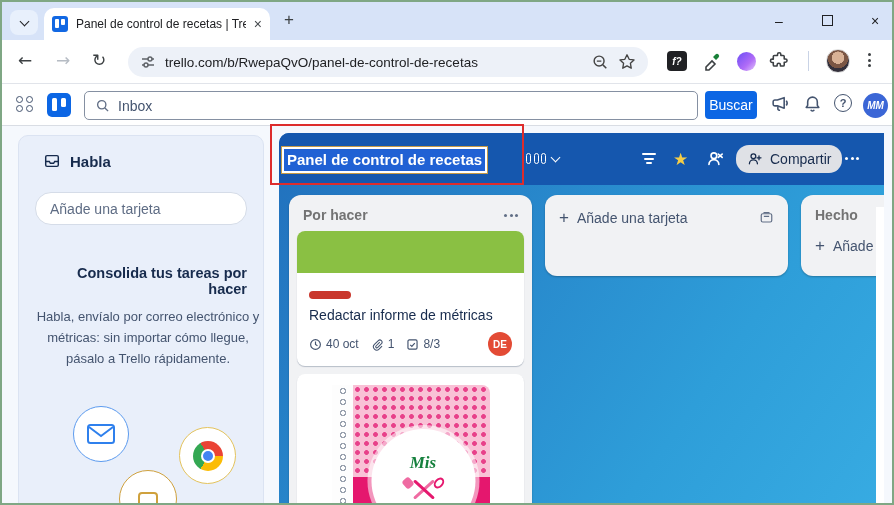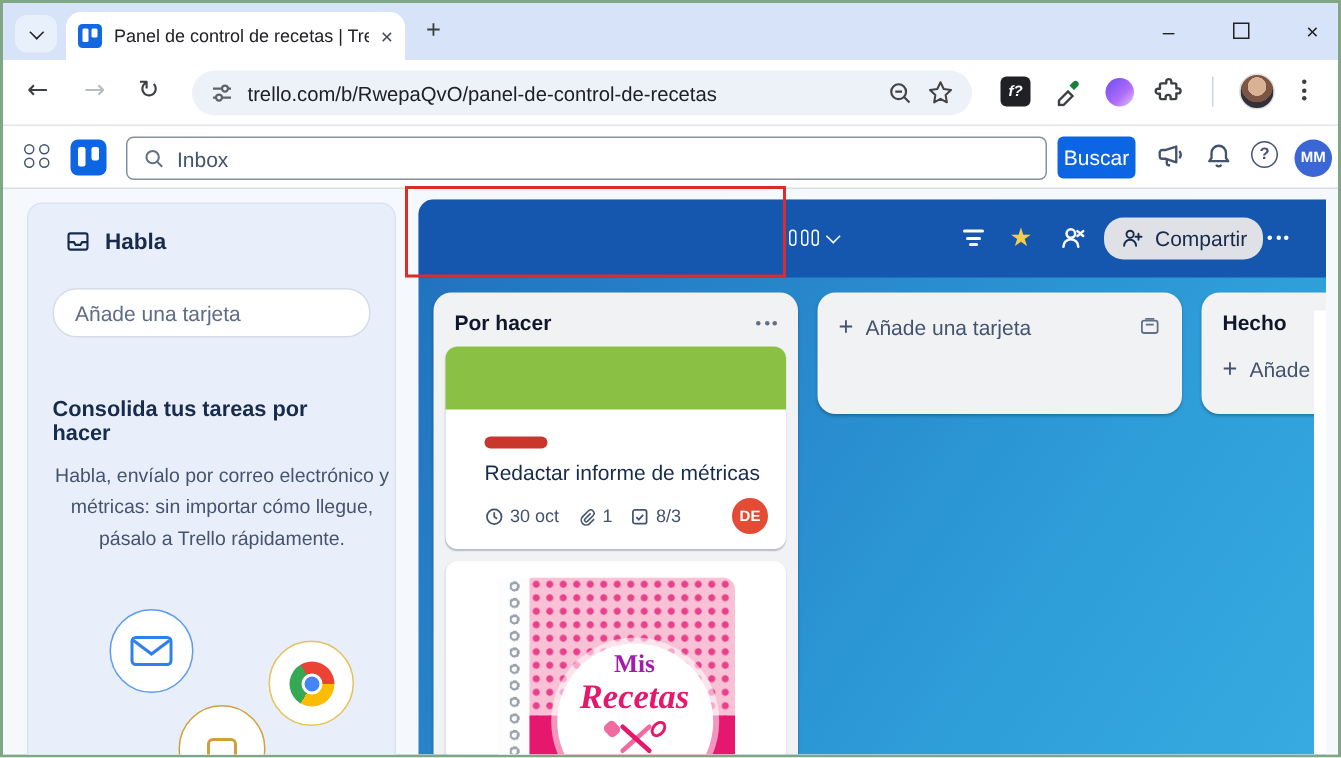--- a/index.html
+++ b/index.html
@@ -54,34 +54,34 @@
   .tlogo i { position:absolute; top:5px; width:5px; background:#fff; border-radius:1.5px; }
   .tlogo i.b1 { left:5px; height:13px; } .tlogo i.b2 { left:14px; height:9px; }
   .tsearch { position:absolute; left:82px; top:7px; width:614px; height:29px; border:1px solid #8590a2;
              border-radius:5px; display:flex; align-items:center; padding:0 10px; gap:8px; }
   .tsearch span { font-size:14px; color:#44546f; }
   .crear { position:absolute; left:703px; top:7px; width:52px; height:28px; background:#0c66e4; color:#fff;
            font-size:14px; border:none; border-radius:4px; }
   .hico { position:absolute; top:10px; }
   .mm { position:absolute; left:861px; top:9px; width:25px; height:25px; border-radius:50%;
         background:#3b66d6; color:#fff; font-size:10px; font-weight:700;
-        display:flex; align-items:center; justify-content:center; }
+        display:flex; align-items:center; justify-content:center;font-style:italic; }
 
   
   .content { position:absolute; left:0; top:124px; width:100%; bottom:0; background:#f5f8fd; }
 
   
   .inboxpanel { position:absolute; left:16px; top:9px; width:246px; bottom:-14px;
                 background:#e9effa; border:1px solid #dbe3f2; border-radius:10px; padding:16px; }
   .inboxhead { display:flex; align-items:center; gap:9px; padding-left:8px; }
   .inboxhead b { font-size:15px; color:#172b4d; }
   .addcard { margin-top:22px; height:33px; background:#fff; border:1px solid #d5dce8; border-radius:16px;
              display:flex; align-items:center; padding:0 14px; }
   .addcard span { font-size:14px; color:#5e6c84; }
-  .promo-h { margin-top:40px; text-align:left; font-size:14.5px; color:#172b4d; }
+  .promo-h { margin-top:40px; text-align:right; font-size:14.5px; color:#172b4d; }
   .promo-p { margin:10px auto 0; width:226px; text-align:center; font-size:13px; color:#44546f;
              line-height:1.6; }
   .circ { position:absolute; border-radius:50%; background:#fff; display:flex; align-items:center;
           justify-content:center; }
   .c-mail { left:54px; top:270px; width:56px; height:56px; border:1.5px solid #5c9bef; }
   .c-chrome { left:160px; top:291px; width:57px; height:57px; border:1.5px solid #e4c35c; }
   .c-phone { left:100px; top:334px; width:58px; height:58px; border:1.5px solid #cfa13d; }
   .chrome { width:30px; height:30px; border-radius:50%; position:relative;
             background:conic-gradient(from -30deg,#ea4335 0 120deg,#fbbc05 0 240deg,#34a853 0 360deg); }
   .chrome i { position:absolute; inset:8px; background:#4285f4; border:2.5px solid #fff; border-radius:50%; }
@@ -109,27 +109,27 @@
                font-size:14px; color:#172b4d; }
   .bdots { position:absolute; left:566px; top:24px; }
   .dots { display:flex; gap:2.5px; }
   .dots i { width:3px; height:3px; border-radius:50%; background:currentColor; display:block; }
   .ldots { color:#626f86; }
 
   
   .list { position:absolute; top:62px; width:243px; background:#f1f2f4; border-radius:12px;
           padding:8px; box-shadow:0 1px 2px rgba(0,0,0,.25); }
   .listhead { display:flex; align-items:center; padding:4px 6px 8px; }
-  .listhead b { font-size:14px; color:#0f172a; flex:1; font-weight:600; }
+  .listhead b { font-size:14px; color:#737373; flex:1; font-weight:600; }
   .l-todo { left:10px; height:340px; }
   .l-prog { left:266px; height:81px; }
   .l-done { left:522px; width:243px; height:81px; }
   .card { background:#fff; border-radius:8px; box-shadow:0 1px 1px rgba(9,30,66,.25); }
   .cover { height:42px; background:#8ac043; border-radius:8px 8px 0 0; }
-  .cardbody { padding:16px 12px 10px;margin-left:14px; }
+  .cardbody { padding:16px 12px 10px; }
   .label { width:42px; height:8px; border-radius:4px; background:#c9372c; margin:2px 0 8px; }
   .cardtitle { font-size:14px; color:#172b4d; }
   .badges { display:flex; align-items:center; gap:6px; margin-top:9px; color:#44546f; font-size:12px; }
   .badge { display:flex; align-items:center; gap:4px; }
   .b-gap { margin-left:6px; }
   .member { margin-left:auto; width:24px; height:24px; border-radius:50%; background:#e34b35; color:#fff;
             font-size:10px; font-weight:700; display:flex; align-items:center; justify-content:center; }
   .addrow { display:flex; align-items:center; gap:8px; padding:6px 6px 2px; color:#44546f; font-size:14px; }
   .addrow .plus { font-size:17px; line-height:1; }
   .addrow span.lbl { flex:1; white-space:nowrap; overflow:hidden; }
@@ -142,22 +142,22 @@
             background-image:radial-gradient(circle 5px at 11px 6px, #fff 0 1.8px, #9aa2af 1.8px 3.4px,
               #fdfdfd 3.4px 5px, transparent 5px);
             background-size:21px 11px; }
   .ncover { position:absolute; left:21px; right:0; top:0; bottom:0; background-color:#f9c1d6;
             background-image:radial-gradient(circle,#e8418a 2.1px,transparent 2.6px);
             background-size:9px 9px; }
   .nband { position:absolute; left:21px; right:0; top:92px; height:56px; background:#e5176e; }
   .ncircle { position:absolute; left:50%; top:44px; transform:translateX(-38%); width:104px; height:104px;
              background:#fff; border-radius:50%; text-align:center;
              box-shadow:0 0 0 4px rgba(255,255,255,.55); }
-  .ntxt1 { margin-top:4px; font-family:"Liberation Serif", serif; font-weight:700;
-           font-size:17px; color:#a21caf; }
+  .ntxt1 { margin-top:24px; font-family:"Liberation Serif", serif; font-style:italic; font-weight:700;
+           font-size:17px; color:#15803d; }
   .ntxt2 { font-family:"Liberation Serif", serif; font-style:italic; font-weight:700; font-size:23px;
            color:#e5186e; line-height:1; }
   .utensils { position:relative; width:44px; height:26px; margin:4px auto 0; }
   .ut { position:absolute; top:11px; left:9px; width:27px; height:3px; background:#ef6ba2; border-radius:2px; }
   .ut1 { transform:rotate(-42deg); }
   .ut2 { transform:rotate(42deg); background:#e5186e; }
   .uthead { position:absolute; left:2px; top:1px; width:9px; height:10px; background:#ef6ba2;
             border-radius:3px; transform:rotate(-42deg); }
   .utloop { position:absolute; right:2px; top:0; width:9px; height:12px; border:2px solid #e5186e;
             border-radius:50%; transform:rotate(42deg); }
@@ -291,20 +291,23 @@
             <i></i>
           </span>
       </div>
       <div class="circ c-phone">
         <span class="phoneico"></span>
       </div>
     </div>
 
     <div class="board">
       <div class="boardheader">
+        <div class="titlebox">
+          <div class="titlesel">Panel de control de recetas</div>
+        </div>
         <span class="viewsico">
             <i></i>
             <i></i>
             <i></i>
           </span>
         <i class="bchev"></i>
         <span class="filterico">
           <i style="width:14px;"></i>
             <i style="width:10px;"></i>
             <i style="width:6px;"></i>
@@ -345,21 +348,21 @@
           <div class="cover"></div>
           <div class="cardbody">
             <div class="label"></div>
             <div class="cardtitle">Redactar informe de métricas</div>
             <div class="badges">
               <span class="badge">
                 <svg width="13" height="13" viewBox="0 0 20 20">
                   <circle cx="10" cy="10" r="7.5" fill="none" stroke="#44546f" stroke-width="1.8"></circle>
                   <path d="M10 5.5V10l3 2" fill="none" stroke="#44546f" stroke-width="1.8"></path>
                 </svg>
-                <span>30 oct</span>
+                <span>40 oct</span>
               </span>
               <span class="badge b-gap">
                 <svg width="13" height="13" viewBox="0 0 20 20">
                   <path d="M13.5 6.5l-5.8 5.8a1.7 1.7 0 002.4 2.4l6-6a3.4 3.4 0 00-4.8-4.8l-6 6a5 5 0 007.1 7.1l4.6-4.6" fill="none" stroke="#44546f" stroke-width="1.6"></path>
                 </svg>
                 <span>1</span>
               </span>
               <span class="badge b-gap">
                 <svg width="13" height="13" viewBox="0 0 20 20">
                   <rect x="3" y="3" width="14" height="14" rx="2" fill="none" stroke="#44546f" stroke-width="1.8"></rect>
@@ -371,21 +374,20 @@
             </div>
           </div>
         </div>
         <div class="card imgcard">
           <div class="notebook">
             <div class="spiral"></div>
             <div class="ncover"></div>
             <div class="nband"></div>
             <div class="ncircle">
               <div class="ntxt1">Mis</div>
-              <div class="ntxt2">Recetas</div>
               <div class="utensils">
                 <i class="ut ut1"></i>
                   <i class="ut ut2"></i>
                   <i class="uthead"></i>
                   <i class="utloop"></i>
               </div>
             </div>
           </div>
         </div>
       </div>

